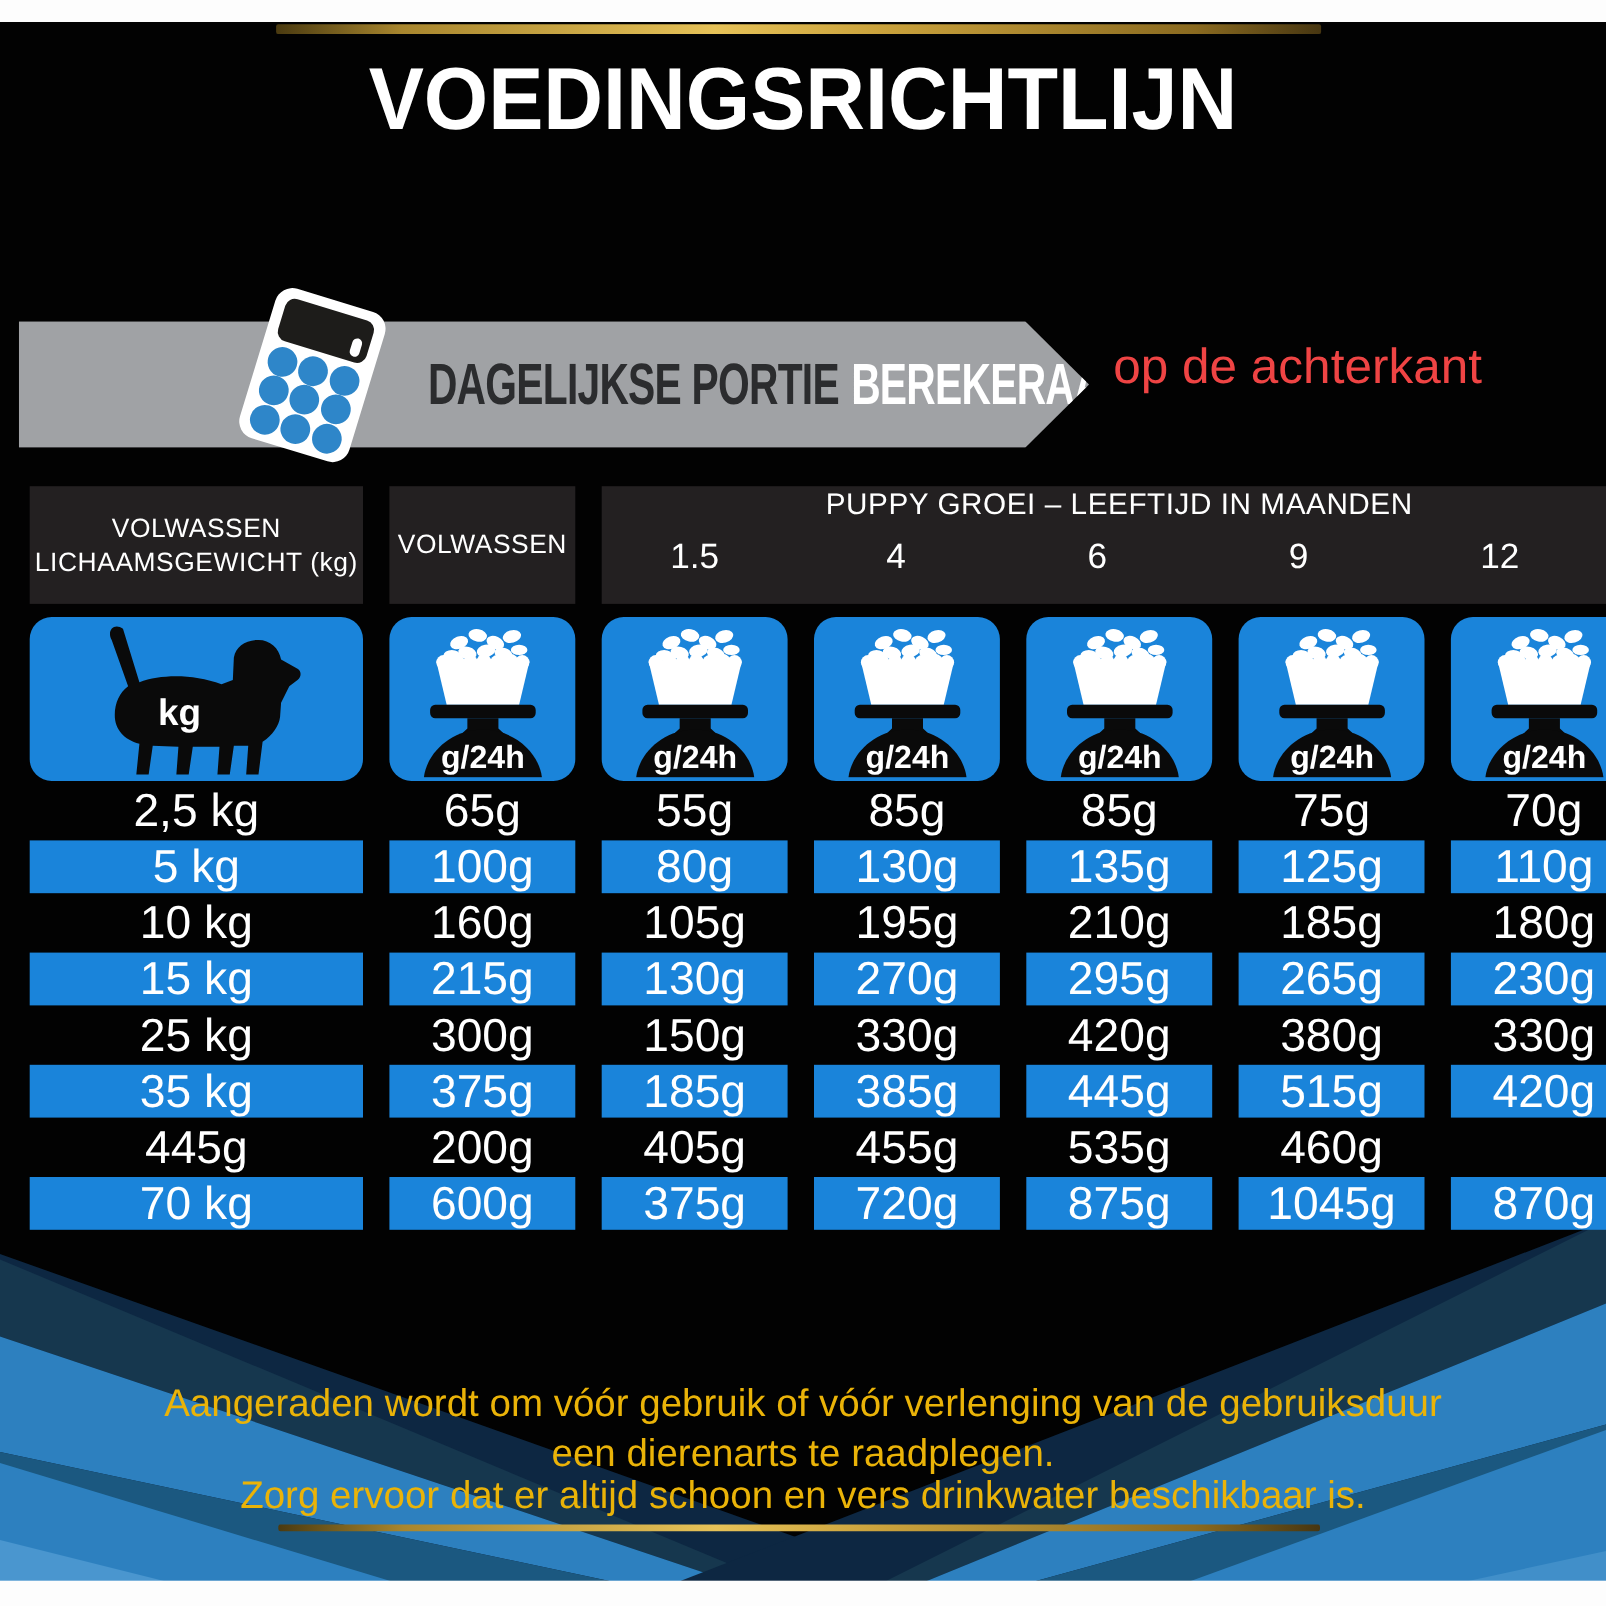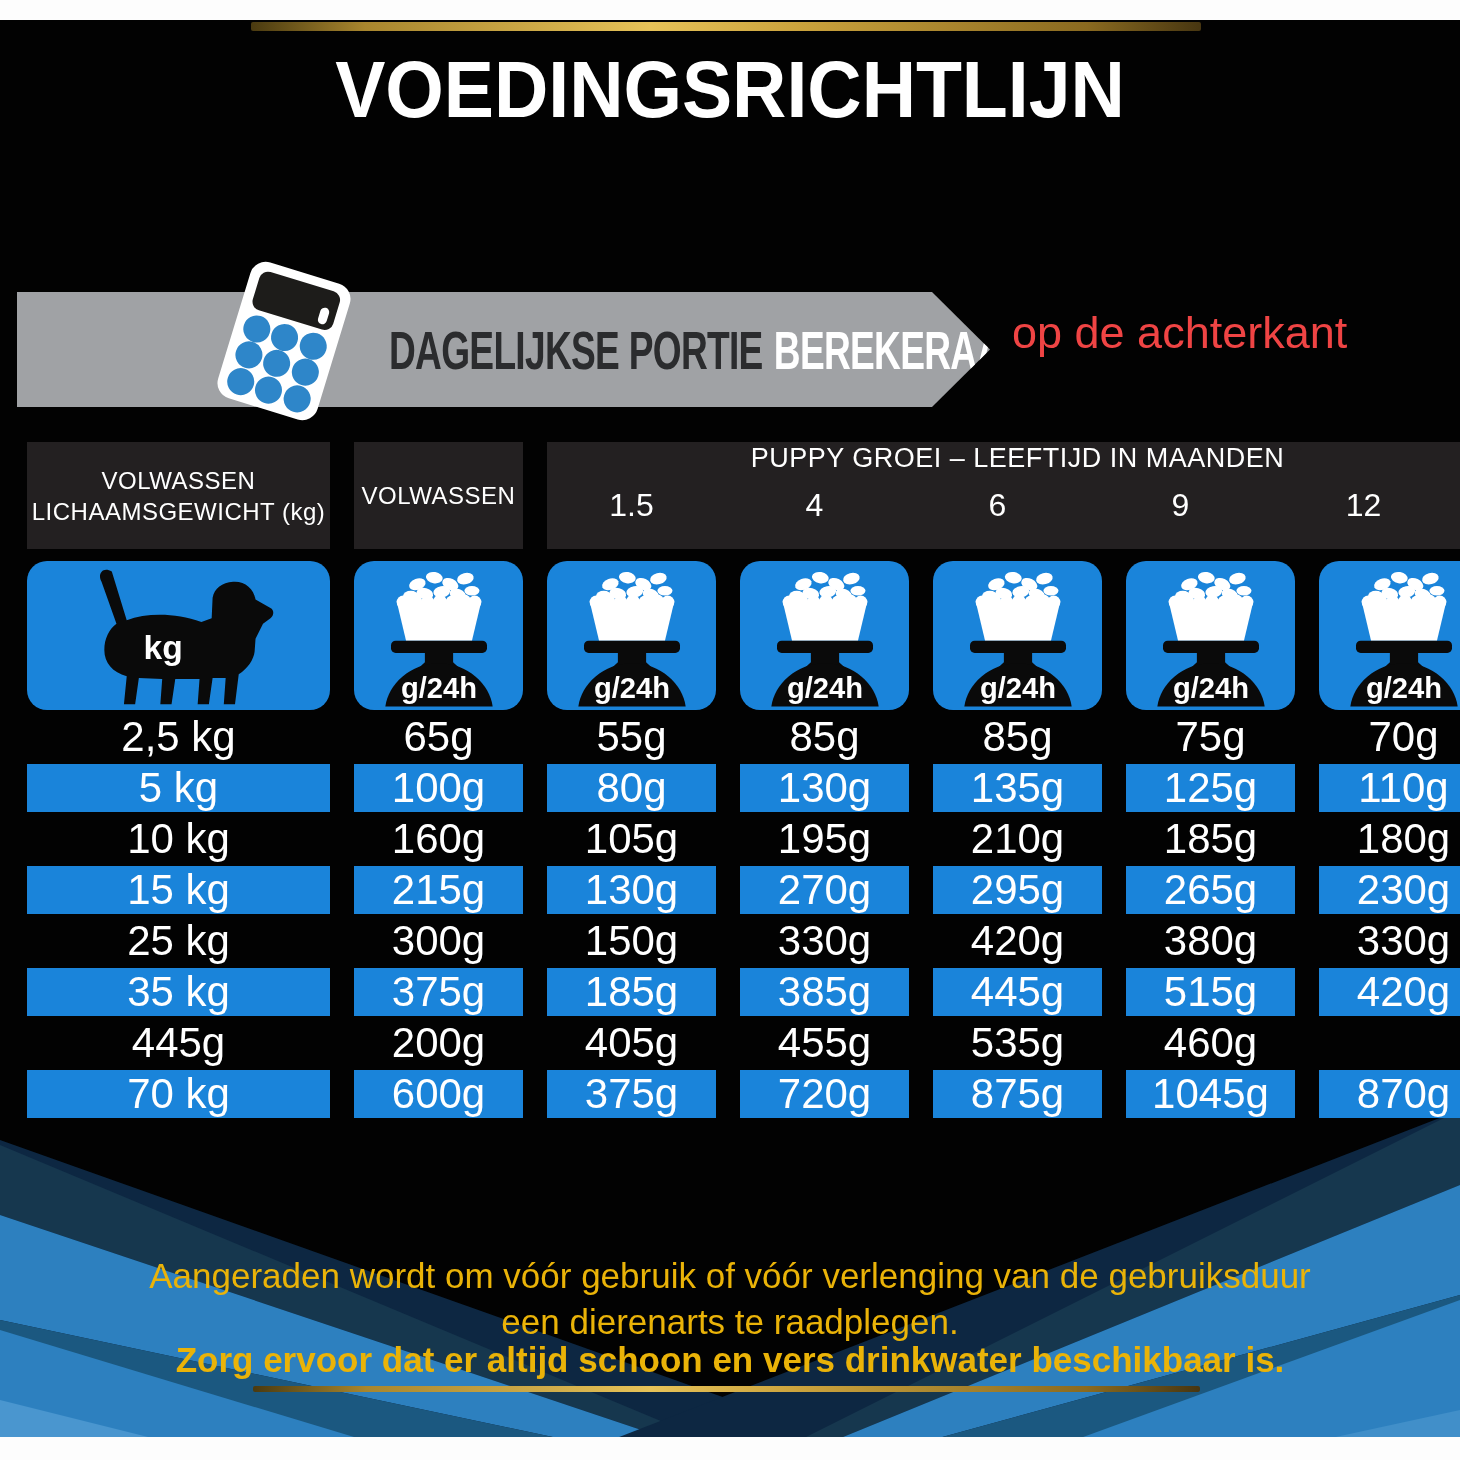--- a/index.html
+++ b/index.html
@@ -72,21 +72,21 @@
   .icon-row{margin-top:12px;}
   .icon-cell{background:var(--blue);height:149px;display:flex;align-items:center;justify-content:center;overflow:hidden;border-radius:20px;}
   .data-row{margin-top:3px;}
   .data-row .cell{height:48px;display:flex;align-items:center;justify-content:center;font-size:42px;color:#fff;}
   .data-row.blue .cell{background:var(--blue);}
   
   .swoosh{position:absolute;left:0;top:1100px;width:1460px;height:360px;z-index:0;}
   .footer-text{position:absolute;left:0;width:1460px;text-align:center;z-index:2;color:#eab308;}
   .f1{top:1256px;font-size:35px;font-weight:400;}
   .f2{top:1302px;font-size:35px;font-weight:400;}
-  .f3{top:1340px;font-size:35px;font-weight:700;}
+  .f3{top:1340px;font-size:35px;font-weight:400;}
   .bottom-white{position:absolute;left:0;top:1437px;width:1460px;height:23px;background:#fdfdfd;z-index:3;}
 </style>
 </head>
 <body>
 
 <div id="page">
 
   <svg class="swoosh" viewBox="0 0 1460 360" preserveAspectRatio="none">
 
     <polygon points="0,40 0,360 900,360" fill="#0d2742"></polygon>

